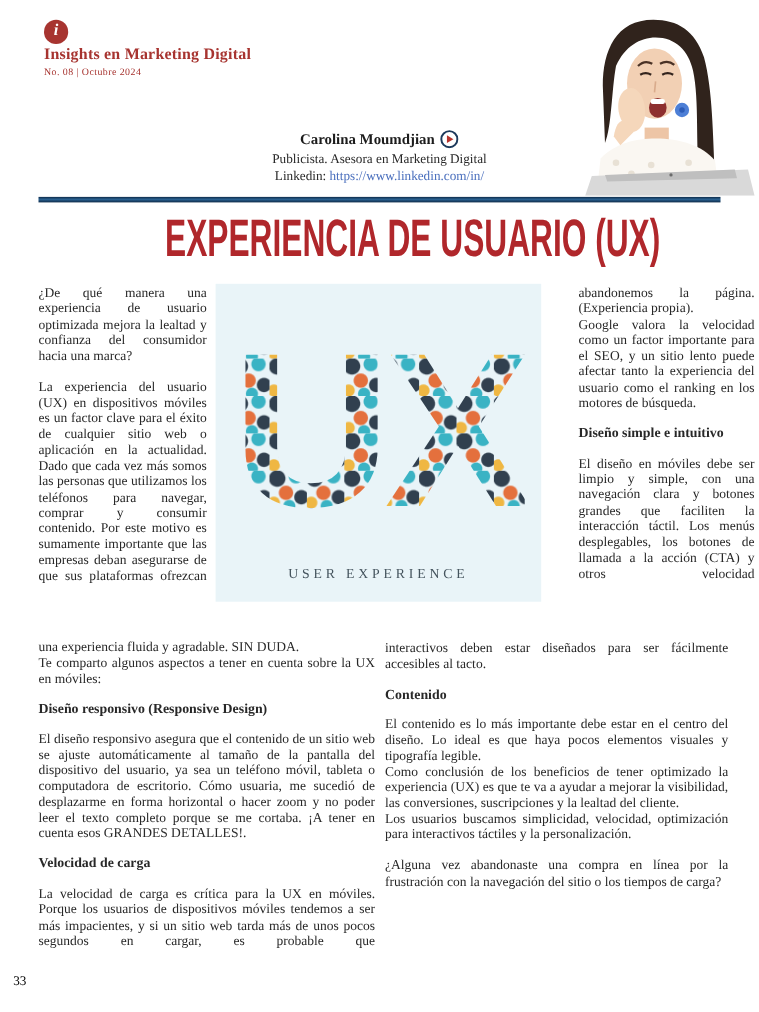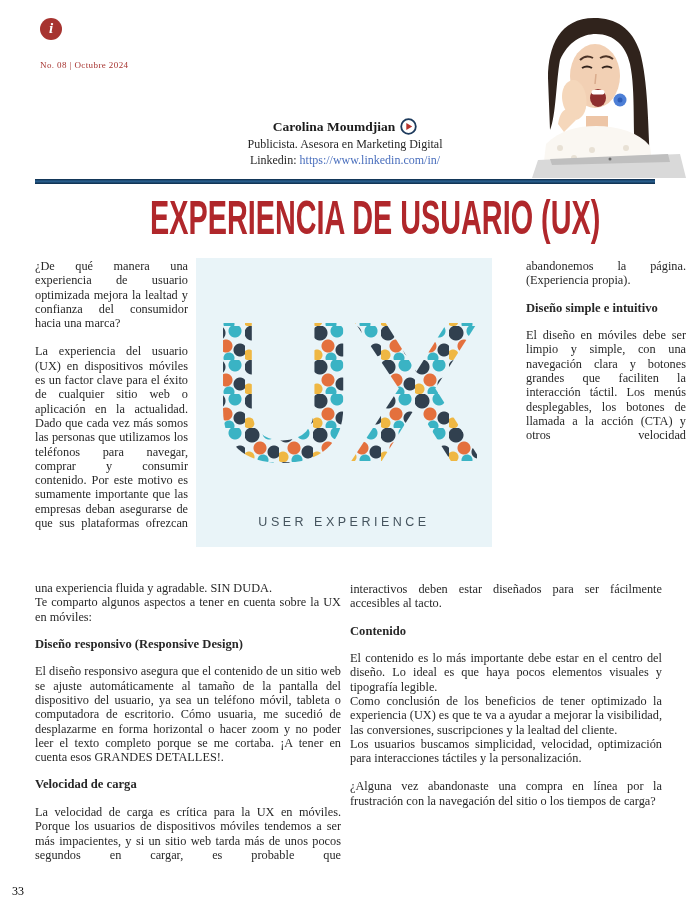--- a/index.html
+++ b/index.html
@@ -62,31 +62,32 @@
       background-color:transparent;
       background-image:
         radial-gradient(circle at 7px 7px,  var(--figure-navy) 7px, transparent 8px),
         radial-gradient(circle at 24px 5px, var(--figure-teal) 6px, transparent 7px),
         radial-gradient(circle at 15px 20px,var(--figure-orange) 6px, transparent 7px),
         radial-gradient(circle at 29px 24px,var(--figure-navy) 6px, transparent 7px),
         radial-gradient(circle at 4px 29px, var(--figure-yellow) 5px, transparent 6px),
         radial-gradient(circle at 18px 32px,var(--figure-teal) 5px, transparent 6px);
       background-size:34px 34px;
       -webkit-background-clip:text;background-clip:text;}
-  .caption{margin-top:auto;margin-bottom:18px;font-family:Liberation Sans, sans-serif;
+  .caption{margin-top:auto;margin-bottom:18px;font-family:Liberation Serif, serif;
            font-size:12.5px;letter-spacing:3.5px;color:var(--caption-gray);}
 
   .pagenum{position:absolute;left:12px;top:884px;font-size:12px;color:#000000;}
 </style>
 </head>
 <body>
 
 <div class="page">
 
   <div class="logo">i</div>
+  <div class="brand">Insights en Marketing Digital</div>
   <div class="issue">No. 08 | Octubre 2024</div>
 
   <svg class="photo" viewBox="0 0 190 166">
     <rect x="0" y="0" width="190" height="166" fill="#ffffff"></rect>
 
     <path d="M96 6 C62 6 50 34 50 66 L52 118 C58 104 58 70 62 48 C70 30 84 22 98 22 C116 22 128 34 132 52 C138 80 134 120 138 150 L152 150 C150 110 150 70 142 40 C134 16 118 6 96 6 Z" fill="#30231c"></path>
 
     <rect x="88" y="104" width="22" height="22" fill="#edc5a6"></rect>
 
     <path d="M48 132 C62 118 80 114 98 114 C120 114 140 120 152 134 L156 166 L44 166 Z" fill="#faf7f2"></path>
@@ -149,36 +150,37 @@
   <div class="figure">
     <div class="ux-letters">
         <span>U</span>
         <span>X</span>
       </div>
     <div class="caption">USER EXPERIENCE</div>
   </div>
 
   <div class="col3 txt">
     <p>abandonemos la página. (Experiencia propia).</p>
+    <p>Google valora la velocidad como un factor importante para el SEO, y un sitio lento puede afectar tanto la experiencia del usuario como el ranking en los motores de búsqueda.</p>
     <h3>Diseño simple e intuitivo</h3>
     <p class="cont-next">El diseño en móviles debe ser limpio y simple, con una navegación clara y botones grandes que faciliten la interacción táctil. Los menús desplegables, los botones de llamada a la acción (CTA) y otros velocidad</p>
   </div>
 
   <div class="left-wide txt">
     <p>una experiencia fluida y agradable. SIN DUDA.</p>
     <p>Te comparto algunos aspectos a tener en cuenta sobre la UX en móviles:</p>
     <h3>Diseño responsivo (Responsive Design)</h3>
     <p>El diseño responsivo asegura que el contenido de un sitio web se ajuste automáticamente al tamaño de la pantalla del dispositivo del usuario, ya sea un teléfono móvil, tableta o computadora de escritorio. Cómo usuaria, me sucedió de desplazarme en forma horizontal o hacer zoom y no poder leer el texto completo porque se me cortaba. ¡A tener en cuenta esos GRANDES DETALLES!.</p>
     <h3>Velocidad de carga</h3>
     <p class="cont-next">La velocidad de carga es crítica para la UX en móviles. Porque los usuarios de dispositivos móviles tendemos a ser más impacientes, y si un sitio web tarda más de unos pocos segundos en cargar, es probable que</p>
   </div>
 
   <div class="right-wide txt">
     <p>interactivos deben estar diseñados para ser fácilmente accesibles al tacto.</p>
     <h3>Contenido</h3>
     <p>El contenido es lo más importante debe estar en el centro del diseño. Lo ideal es que haya pocos elementos visuales y tipografía legible.</p>
     <p>Como conclusión de los beneficios de tener optimizado la experiencia (UX) es que te va a ayudar a mejorar la visibilidad, las conversiones, suscripciones y la lealtad del cliente.</p>
-    <p>Los usuarios buscamos simplicidad, velocidad, optimización para interacciones táctiles y la personalización.</p>
+    <p>Los usuarios buscamos simplicidad, velocidad, optimización para interactivos táctiles y la personalización.</p>
     <p class="gap">¿Alguna vez abandonaste una compra en línea por la frustración con la navegación del sitio o los tiempos de carga?</p>
   </div>
 
   <div class="pagenum">33</div>
 </div>
 
 </body></html>

